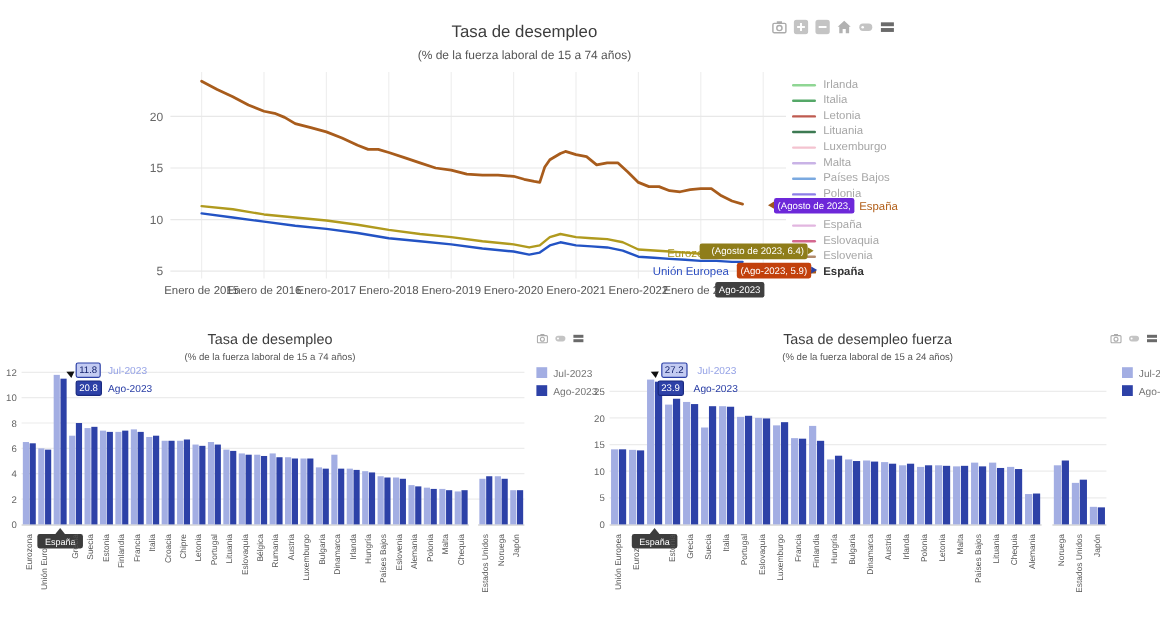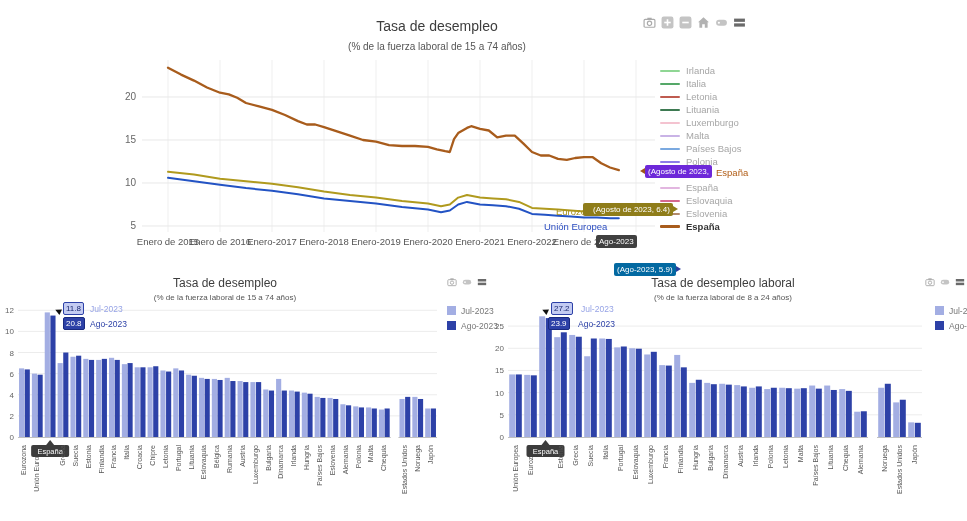--- a/index.html
+++ b/index.html
@@ -44,21 +44,21 @@
   
   .line-label{position:absolute;font-size:9.5px;white-space:nowrap;z-index:4;}
   .ann-pill{position:absolute;font-size:8px;color:#fff;height:13px;line-height:13px;
             padding:0 3px;border-radius:2px;white-space:nowrap;z-index:5;}
   .pill-espana{background:#6d28d9;}
   .pill-espana:before{content:"";position:absolute;left:-5px;top:3px;
      border-top:3.5px solid transparent;border-bottom:3.5px solid transparent;border-right:5px solid #a0561a;}
   .pill-olive{background:#8f7d1a;}
   .pill-olive:after{content:"";position:absolute;right:-5px;top:3px;
      border-top:3.5px solid transparent;border-bottom:3.5px solid transparent;border-left:5px solid #8f7d1a;}
-  .pill-blue{background:#0369a1;margin-top:44px;}
+  .pill-blue{background:#c2410c;}
   .pill-blue:after{content:"";position:absolute;right:-5px;top:3px;
      border-top:3.5px solid transparent;border-bottom:3.5px solid transparent;border-left:5px solid #2b3f9f;}
   .pill-dark{background:#404040;}
   .lbl-espana{color:#b05c15;left:716px;top:167px;}
   .lbl-olive{color:#a8921c;left:556px;top:206px;}
   .lbl-blue{color:#2a4cc0;left:544px;top:221px;}
   .val-box{position:absolute;font-size:8px;height:11px;line-height:11px;padding:0 2px;
            border-radius:2px;z-index:5;text-align:right;}
   .val-jul{background:#c3cbf2;border:1px solid #2d41a7;color:#17256e;}
   .val-ago{background:#2d41a7;border:1px solid #1a2a80;color:#fff;}
@@ -438,22 +438,22 @@
       <rect x="393.20" y="119.75" width="6.00" height="49.25" fill="#a3aee3"></rect>
       <rect x="399.80" y="115.76" width="6.00" height="53.24" fill="#2d41a7"></rect>
       <text x="401.5" y="177" text-anchor="end" font-size="7" fill="#555" transform="rotate(-90 401.5 177)">Noruega</text>
       <rect x="408.20" y="134.39" width="6.00" height="34.61" fill="#a3aee3"></rect>
       <rect x="414.80" y="131.73" width="6.00" height="37.27" fill="#2d41a7"></rect>
       <text x="416.5" y="177" text-anchor="end" font-size="7" fill="#555" transform="rotate(-90 416.5 177)">Estados Unidos</text>
       <rect x="423.20" y="154.36" width="6.00" height="14.64" fill="#a3aee3"></rect>
       <rect x="429.80" y="154.80" width="6.00" height="14.20" fill="#2d41a7"></rect>
       <text x="431.5" y="177" text-anchor="end" font-size="7" fill="#555" transform="rotate(-90 431.5 177)">Japón</text>
     </svg>
-  <div class="chart-title sm-title">Tasa de desempleo laboral</div>
-  <div class="chart-sub sm-sub">(% de la fuerza laboral de 8 a 24 años)</div>
+  <div class="chart-title sm-title">Tasa de desempleo fuerza</div>
+  <div class="chart-sub sm-sub">(% de la fuerza laboral de 15 a 24 años)</div>
   <div class="modebar" id="mb-br">
       <span class="mb-btn"><svg width="10" height="10" viewBox="0 0 12 12">
           <rect x="1" y="3.2" width="10" height="7.2" rx="1" fill="none" stroke="#ababab" stroke-width="1.1"></rect>
           <rect x="4" y="1.6" width="4" height="1.8" fill="#ababab"></rect>
           <circle cx="6" cy="6.8" r="2" fill="none" stroke="#ababab" stroke-width="1.1"></circle>
         </svg></span>
       <span class="mb-btn"><svg width="10" height="10" viewBox="0 0 12 12">
           <rect x="1" y="3.4" width="10" height="5.6" rx="2.8" fill="#c4c4c4"></rect>
           <circle cx="3.6" cy="6.2" r="1" fill="#fff"></circle>
         </svg></span>

